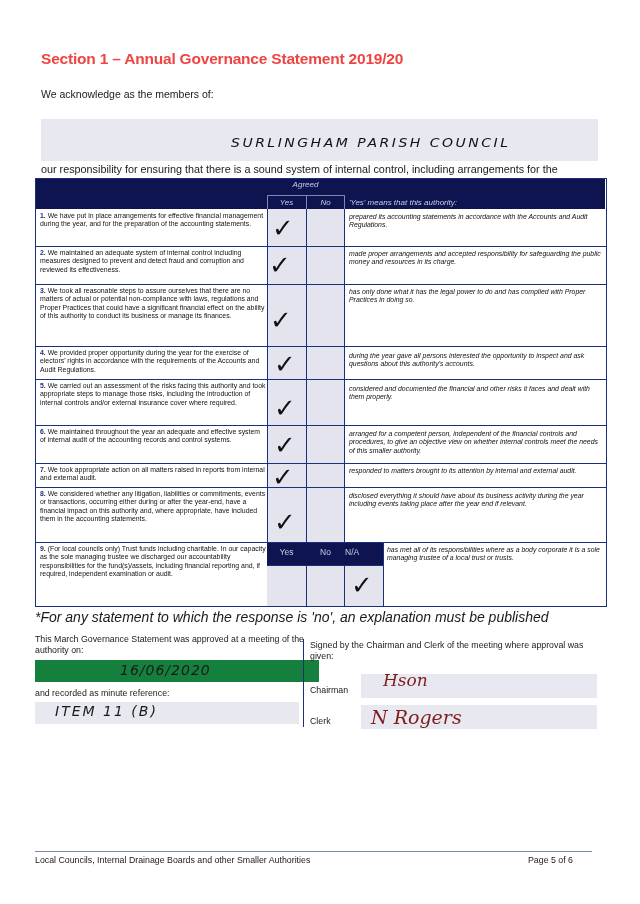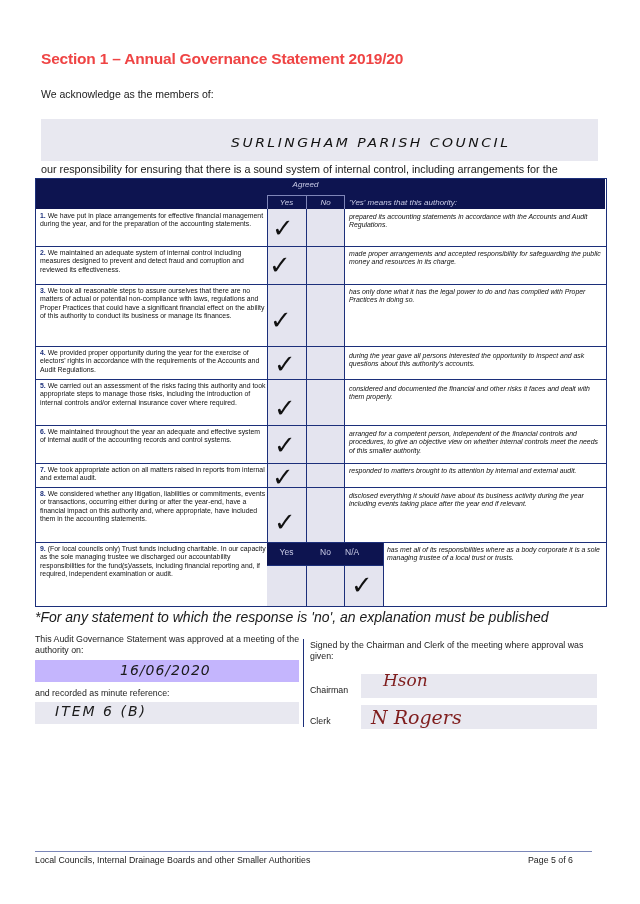--- a/index.html
+++ b/index.html
@@ -25,21 +25,21 @@
   .hline { position: absolute; height: 1px; background: #1c2f7a; left: 0; right: 0; }
   .stmt { position: absolute; left: 4px; width: 226px; font-size: 6.9px; line-height: 8.4px; color: #111; }
   .stmt b { color: #1c2f7a; }
   .means { position: absolute; left: 313px; width: 255px; font-size: 6.9px; line-height: 8.4px; font-style: italic; color: #111; }
   .col-yes { position: absolute; left: 231px; width: 39px; background: #e4e4ef; }
   .col-no  { position: absolute; left: 271px; width: 37px; background: #e4e4ef; }
   .tick { position: absolute; font-size: 26px; font-family: "DejaVu Sans", sans-serif; color: #111; line-height: 1; }
 
   #footnote { left: 35px; top: 609px; font-size: 14px; font-style: italic; }
   #approved-text { left: 35px; top: 634px; width: 270px; font-size: 8.8px; line-height: 11px; }
-  #date-box { left: 35px; top: 660px; width: 264px; height: 22px; background: #c4b5fd; }
+  #date-box { left: 35px; top: 660px; width: 284px; height: 22px; background: #15803d; }
   #date-value { position: absolute; left: 85px; top: 2px; font-size: 14px; font-family: "DejaVu Sans", sans-serif; font-style: italic; letter-spacing: 1px; }
   #minute-label { left: 35px; top: 688px; font-size: 8.8px; text-align: right; }
   #minute-box { left: 35px; top: 702px; width: 264px; height: 22px; background: #e8e8f0; }
   #minute-value { position: absolute; left: 20px; top: 1px; font-size: 14px; font-family: "DejaVu Sans", sans-serif; font-style: italic; letter-spacing: 2px; }
   #divider { left: 303px; top: 639px; width: 1px; height: 88px; background: #1c2f7a; }
   #signed-text { left: 310px; top: 640px; width: 290px; font-size: 8.8px; line-height: 11px; }
   #chairman-label { left: 310px; top: 685px; font-size: 8.8px; }
   #clerk-label { left: 310px; top: 716px; font-size: 8.8px; }
   #chair-box { left: 361px; top: 674px; width: 236px; height: 24px; background: #e8e8f0; }
   #clerk-box { left: 361px; top: 705px; width: 236px; height: 24px; background: #e8e8f0; }
@@ -153,27 +153,27 @@
     <div class="vline" style="left:308px;top:386px;height:41px;"></div>
     <div class="vline" style="left:347px;top:364px;height:63px;"></div>
     <div class="hline" style="left:231px;right:auto;width:116px;top:386px;"></div>
     <div class="tick" style="left:315px;top:393px;">✓</div>
     <div class="means" style="left:351px;width:215px;top:367px;">has met all of its responsibilities where as a body corporate it is a sole managing trustee of a local trust or trusts.</div>
   </div>
 </div>
 
 <div id="footnote" class="abs">*For any statement to which the response is 'no', an explanation must be published</div>
 
-<div id="approved-text" class="abs">This Audit Governance Statement was approved at a meeting of the authority on:</div>
+<div id="approved-text" class="abs">This March Governance Statement was approved at a meeting of the authority on:</div>
 <div id="date-box" class="abs">
   <span id="date-value">16/06/2020</span>
 </div>
 <div id="minute-label" class="abs">and recorded as minute reference:</div>
 <div id="minute-box" class="abs">
-  <span id="minute-value">ITEM 6 (B)</span>
+  <span id="minute-value">ITEM 11 (B)</span>
 </div>
 
 <div id="divider" class="abs"></div>
 <div id="signed-text" class="abs">Signed by the Chairman and Clerk of the meeting where approval was given:</div>
 <div id="chairman-label" class="abs">Chairman</div>
 <div id="chair-box" class="abs">
   <span class="sig" style="left:22px;top:-4px;">Hson</span>
 </div>
 <div id="clerk-label" class="abs">Clerk</div>
 <div id="clerk-box" class="abs">

